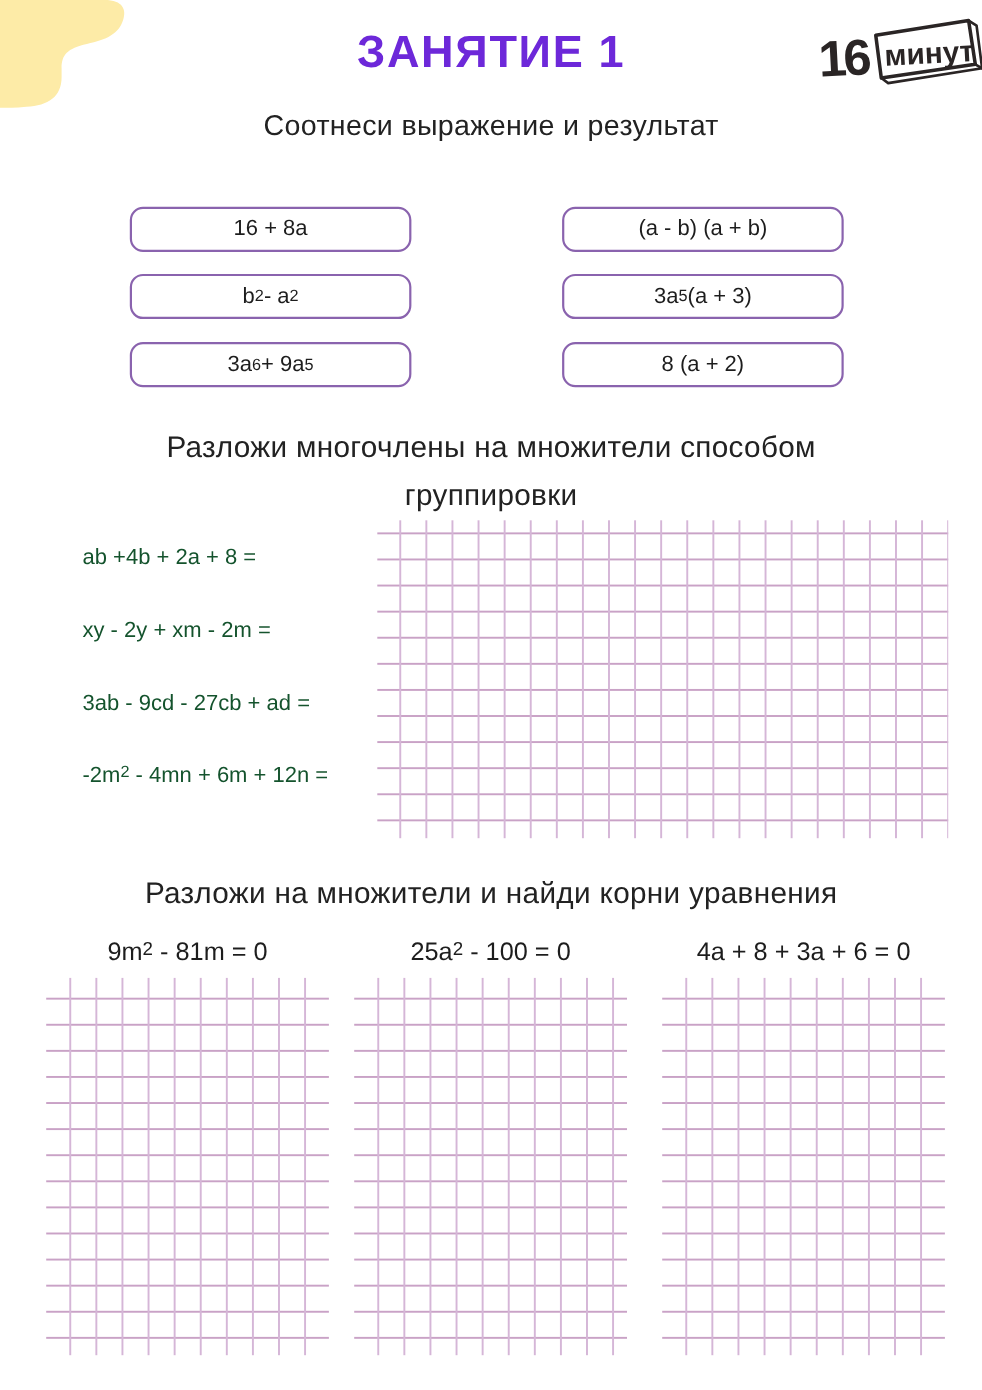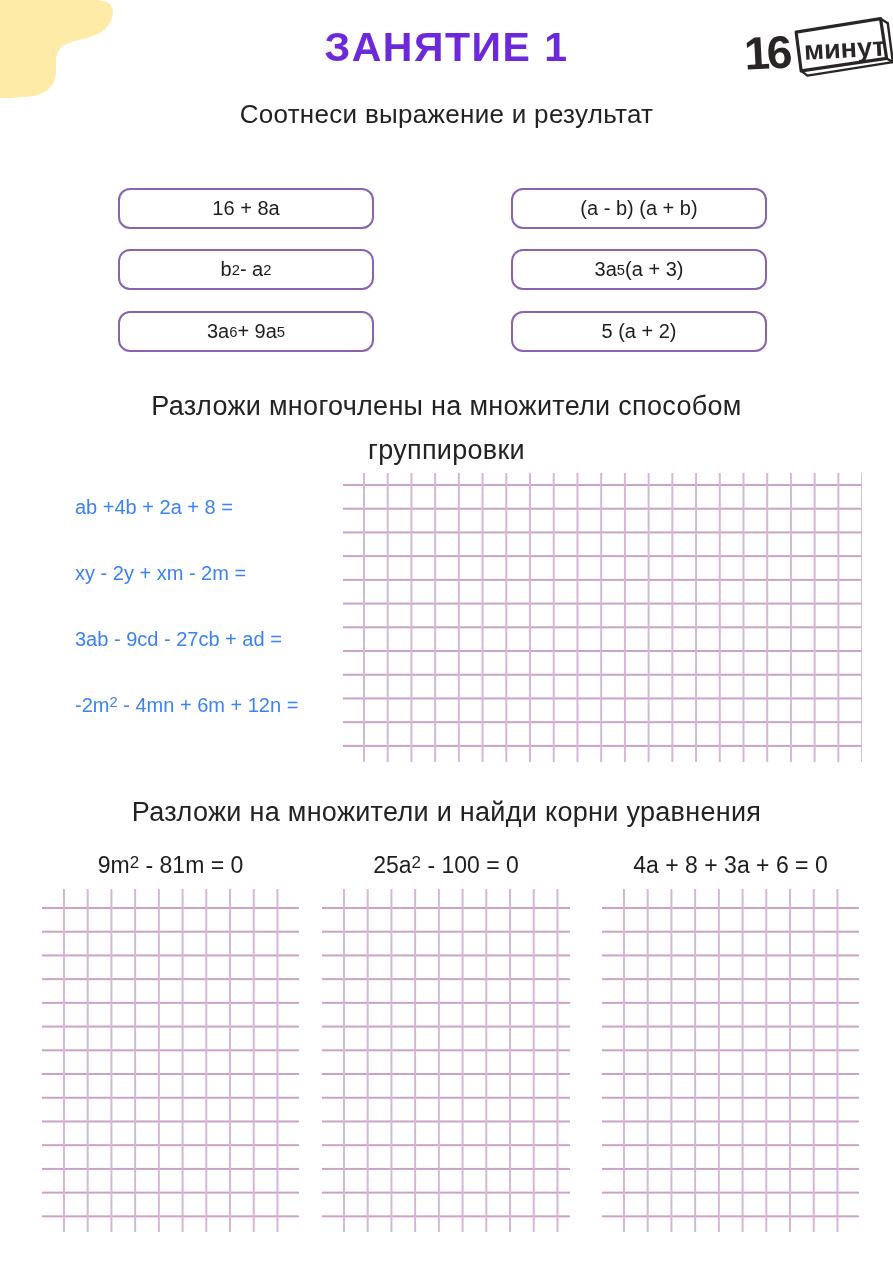--- a/index.html
+++ b/index.html
@@ -23,21 +23,21 @@
     border:2.5px solid #8a63ae; border-radius:12px; background:#fff;
     display:flex; align-items:center; justify-content:center;
     font-size:20px; color:#1d1d1d;
   }
   .section-heading {
     position:absolute; left:0; width:100%; text-align:center;
     font-size:27px; font-weight:400; letter-spacing:0.3px; color:#222;
     line-height:44px;
   }
   .problem {
-    position:absolute; left:75px; font-size:20px; color:#3b82f6; white-space:nowrap;
+    position:absolute; left:75px; font-size:20px; color:#14532d; white-space:nowrap;
   }
   sup { font-size:74%; line-height:0; vertical-align:5px; }
   .grid {
     position:absolute;
     background-image:
       linear-gradient(to right, #d5b6d7 1.6px, transparent 1.6px),
       linear-gradient(to bottom, #c9a2c6 2px, transparent 2px);
     background-size:23.73px 23.73px, 23.73px 23.73px;
   }
   .grid.work  { left:343px; top:473px; width:519px; height:289px; background-position:20px 0, 0 11px; }
@@ -79,21 +79,21 @@
   <div class="subtitle">
     <div>Соотнеси выражение и результат</div>
   </div>
 
   <div class="card" style="left:118px; top:188px;">16 + 8a</div>
   <div class="card" style="left:118px; top:249px;">b<sup>2</sup> - a<sup>2</sup></div>
   <div class="card" style="left:118px; top:311px;">3a<sup>6</sup> + 9a<sup>5</sup></div>
 
   <div class="card" style="left:511px; top:188px;">(a - b) (a + b)</div>
   <div class="card" style="left:511px; top:249px;">3a<sup>5</sup>(a + 3)</div>
-  <div class="card" style="left:511px; top:311px;">5 (a + 2)</div>
+  <div class="card" style="left:511px; top:311px;">8 (a + 2)</div>
 
   <div class="section-heading" style="top:384px;">
     <div>Разложи многочлены на множители способом</div>
     <div>группировки</div>
   </div>
 
   <div class="problem" style="top:496px;">ab +4b + 2a + 8 =</div>
   <div class="problem" style="top:562px;">xy - 2y + xm - 2m =</div>
   <div class="problem" style="top:628px;">3ab - 9cd - 27cb + ad =</div>
   <div class="problem" style="top:694px;">-2m<sup>2</sup> - 4mn + 6m + 12n =</div>

